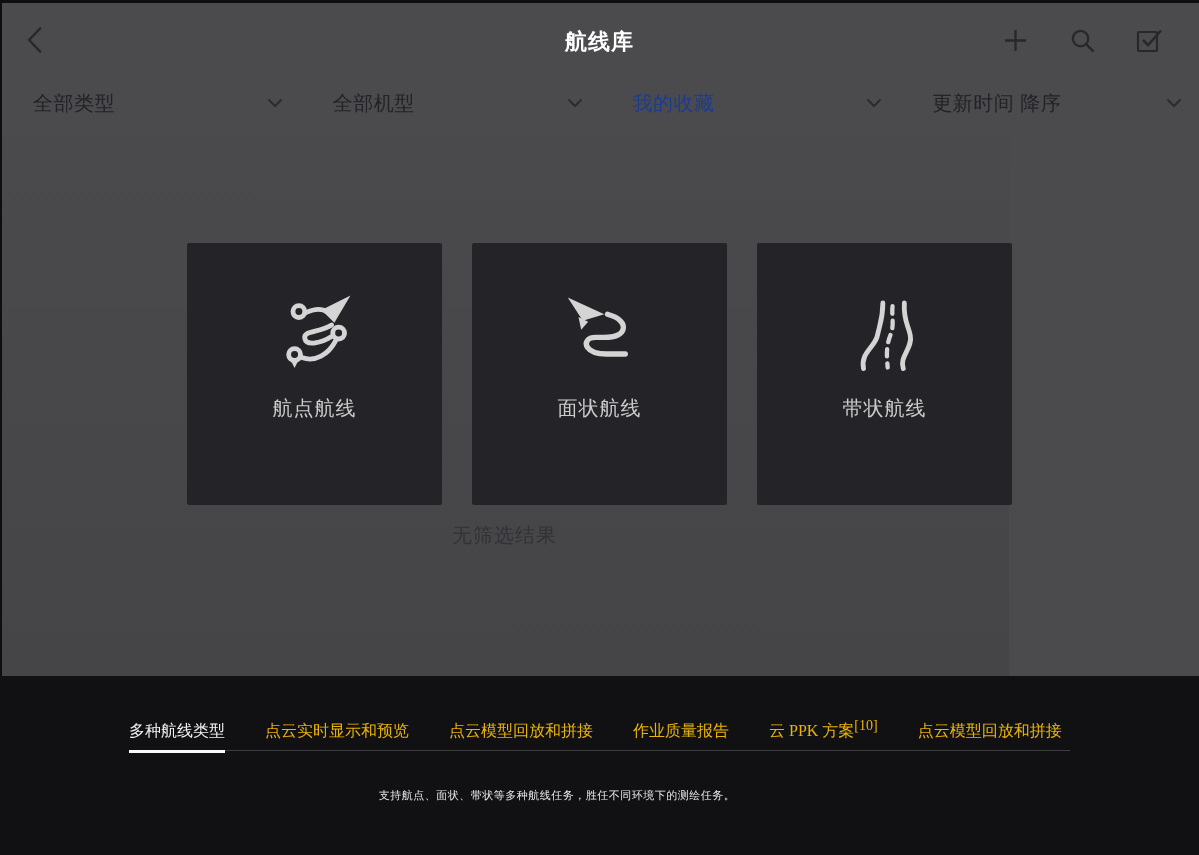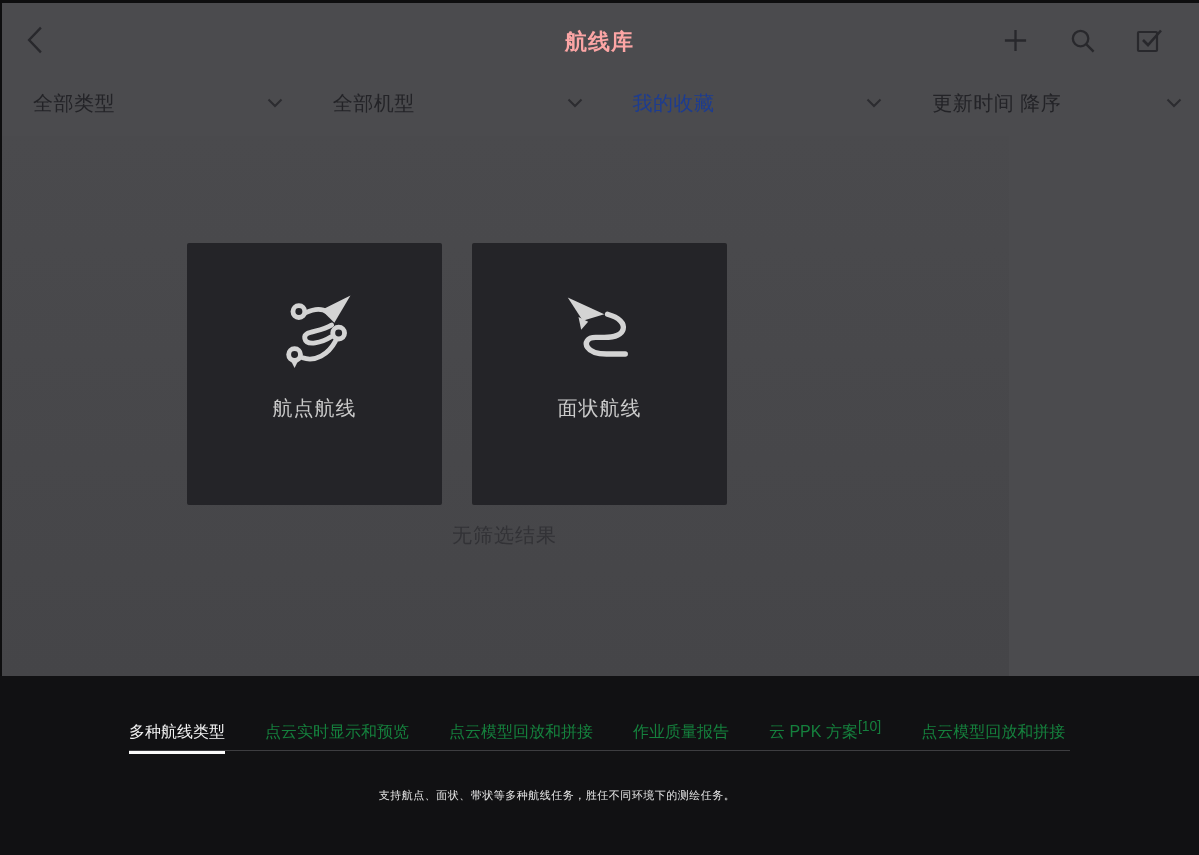--- a/index.html
+++ b/index.html
@@ -9,21 +9,21 @@
     font-family:"Liberation Sans","DejaVu Sans",sans-serif;
     -webkit-font-smoothing:antialiased;
   }
   
   .upper{position:absolute;top:0;left:0;width:1199px;height:676px;background:#4b4b4e;}
   .edge-top{position:absolute;top:0;left:0;width:1199px;height:3px;background:#0e0e0f;}
   .edge-left{position:absolute;top:0;left:0;width:2px;height:676px;background:#0e0e0f;}
 
   .topbar{position:absolute;top:3px;left:0;width:1199px;height:67px;}
   .back-btn{position:absolute;left:24px;top:21px;width:24px;height:32px;background:none;border:none;padding:0;cursor:pointer;}
-  .page-title{position:absolute;left:0;right:0;top:24px;text-align:center;font-size:22px;font-weight:bold;color:#fca5a5;letter-spacing:1px;}
+  .page-title{position:absolute;left:0;right:0;top:24px;text-align:center;font-size:22px;font-weight:bold;color:#ffffff;letter-spacing:1px;}
   .topbar-actions{position:absolute;right:36px;top:21px;display:flex;gap:39px;align-items:center;}
   .icon-btn{background:none;border:none;padding:0;width:28px;height:32px;cursor:pointer;display:flex;align-items:center;justify-content:center;}
 
   
   .filters{position:absolute;top:70px;left:0;width:1199px;height:66px;display:flex;}
   .filter{flex:1 1 0;display:flex;align-items:center;justify-content:space-between;
           padding:0 17px 0 33px;font-size:20px;color:#232327;cursor:pointer;}
   .filter .flabel{letter-spacing:0.5px;}
   .filter.blue .flabel{color:#1d3c90;}
 
@@ -31,24 +31,24 @@
   .main{position:absolute;top:136px;left:0;width:1009px;height:540px;
         background:linear-gradient(#4a4a4d,#454548);}
   .card{position:absolute;top:107px;width:255px;height:262px;background:#242428;border-radius:2px;cursor:pointer;}
   .card.c1{left:187px;} .card.c2{left:472px;} .card.c3{left:757px;}
   .cicon{position:absolute;left:50%;top:46px;transform:translateX(-50%);}
   .ctitle{position:absolute;top:152px;left:0;width:100%;text-align:center;font-size:20px;color:#cbcbcb;letter-spacing:1px;}
   .csub{position:absolute;top:192px;left:0;width:100%;text-align:center;font-size:15px;color:#b2b2b2;}
   .empty{position:absolute;top:386px;left:0;width:100%;text-align:center;font-size:20px;color:#323236;letter-spacing:1px;}
 
   
-  .panel{position:absolute;top:676px;left:0;width:1199px;height:179px;background:#111113;}
+  .panel{position:absolute;top:676px;left:0;width:1199px;height:179px;background:#111113;font-family:Liberation Serif, serif;}
   .tabline{position:absolute;left:129px;top:74px;width:941px;height:1px;background:#3d3d40;}
   .tabs{position:absolute;left:129px;top:42px;display:flex;gap:40px;align-items:flex-end;}
-  .tab{font-size:16px;color:#15803d;padding-bottom:11px;cursor:pointer;white-space:nowrap;position:relative;z-index:1;}
+  .tab{font-size:16px;color:#eab308;padding-bottom:11px;cursor:pointer;white-space:nowrap;position:relative;z-index:1;}
   .tab.active{color:#f2f2f2;border-bottom:3px solid #fafafa;padding-bottom:8px;}
   .tab sup{font-size:14px;}
   .desc{position:absolute;top:112px;left:0;width:1114px;text-align:center;font-size:11px;color:#e8e8e8;letter-spacing:0.5px;}
 
   svg{display:block;}
 </style>
 </head>
 <body>
 
 <div class="screen">
@@ -150,20 +150,30 @@
         <span class="cicon">
           <svg width="86" height="86" viewBox="0 0 80 80" fill="none" stroke="#d4d4d4" stroke-width="5" stroke-linecap="round">
             <polygon points="10,8 44,23.5 24,29.5" fill="#d4d4d4" stroke="none"></polygon>
             <polygon points="20,26 22.5,38 29,30.5" fill="#d4d4d4" stroke="none"></polygon>
             <path d="M47 23.5 C58 26.5 63 32 61.5 37.5 C60 43 52 45 44 45 L36 45 C28 45 25.5 50 28.5 54.5 C31.5 59 38 60.5 46 60.5 L63.5 60.5"></path>
           </svg>
         </span>
         <div class="ctitle">面状航线</div>
       </div>
 
+      <div class="card c3">
+        <span class="cicon">
+          <svg width="86" height="86" viewBox="0 0 80 80" fill="none" stroke="#d4d4d4" stroke-width="4.5" stroke-linecap="round">
+            <path d="M20 74 C17 59 31 54 33 43 C35 33 38 28 38 13"></path>
+            <path d="M57 74 C53 63 66 55 63.5 43 C61.5 33 57 29 58 13"></path>
+            <path d="M47 16 C46 26 49 33 45 43 C41 53 41.5 62 42.5 73" stroke-width="4" stroke-dasharray="7 6.5"></path>
+          </svg>
+        </span>
+        <div class="ctitle">带状航线</div>
+      </div>
 
       <div class="empty">无筛选结果</div>
     </div>
 
     <div class="edge-top"></div>
     <div class="edge-left"></div>
   </div>
 
   <div class="panel">
     <div class="tabline"></div>

